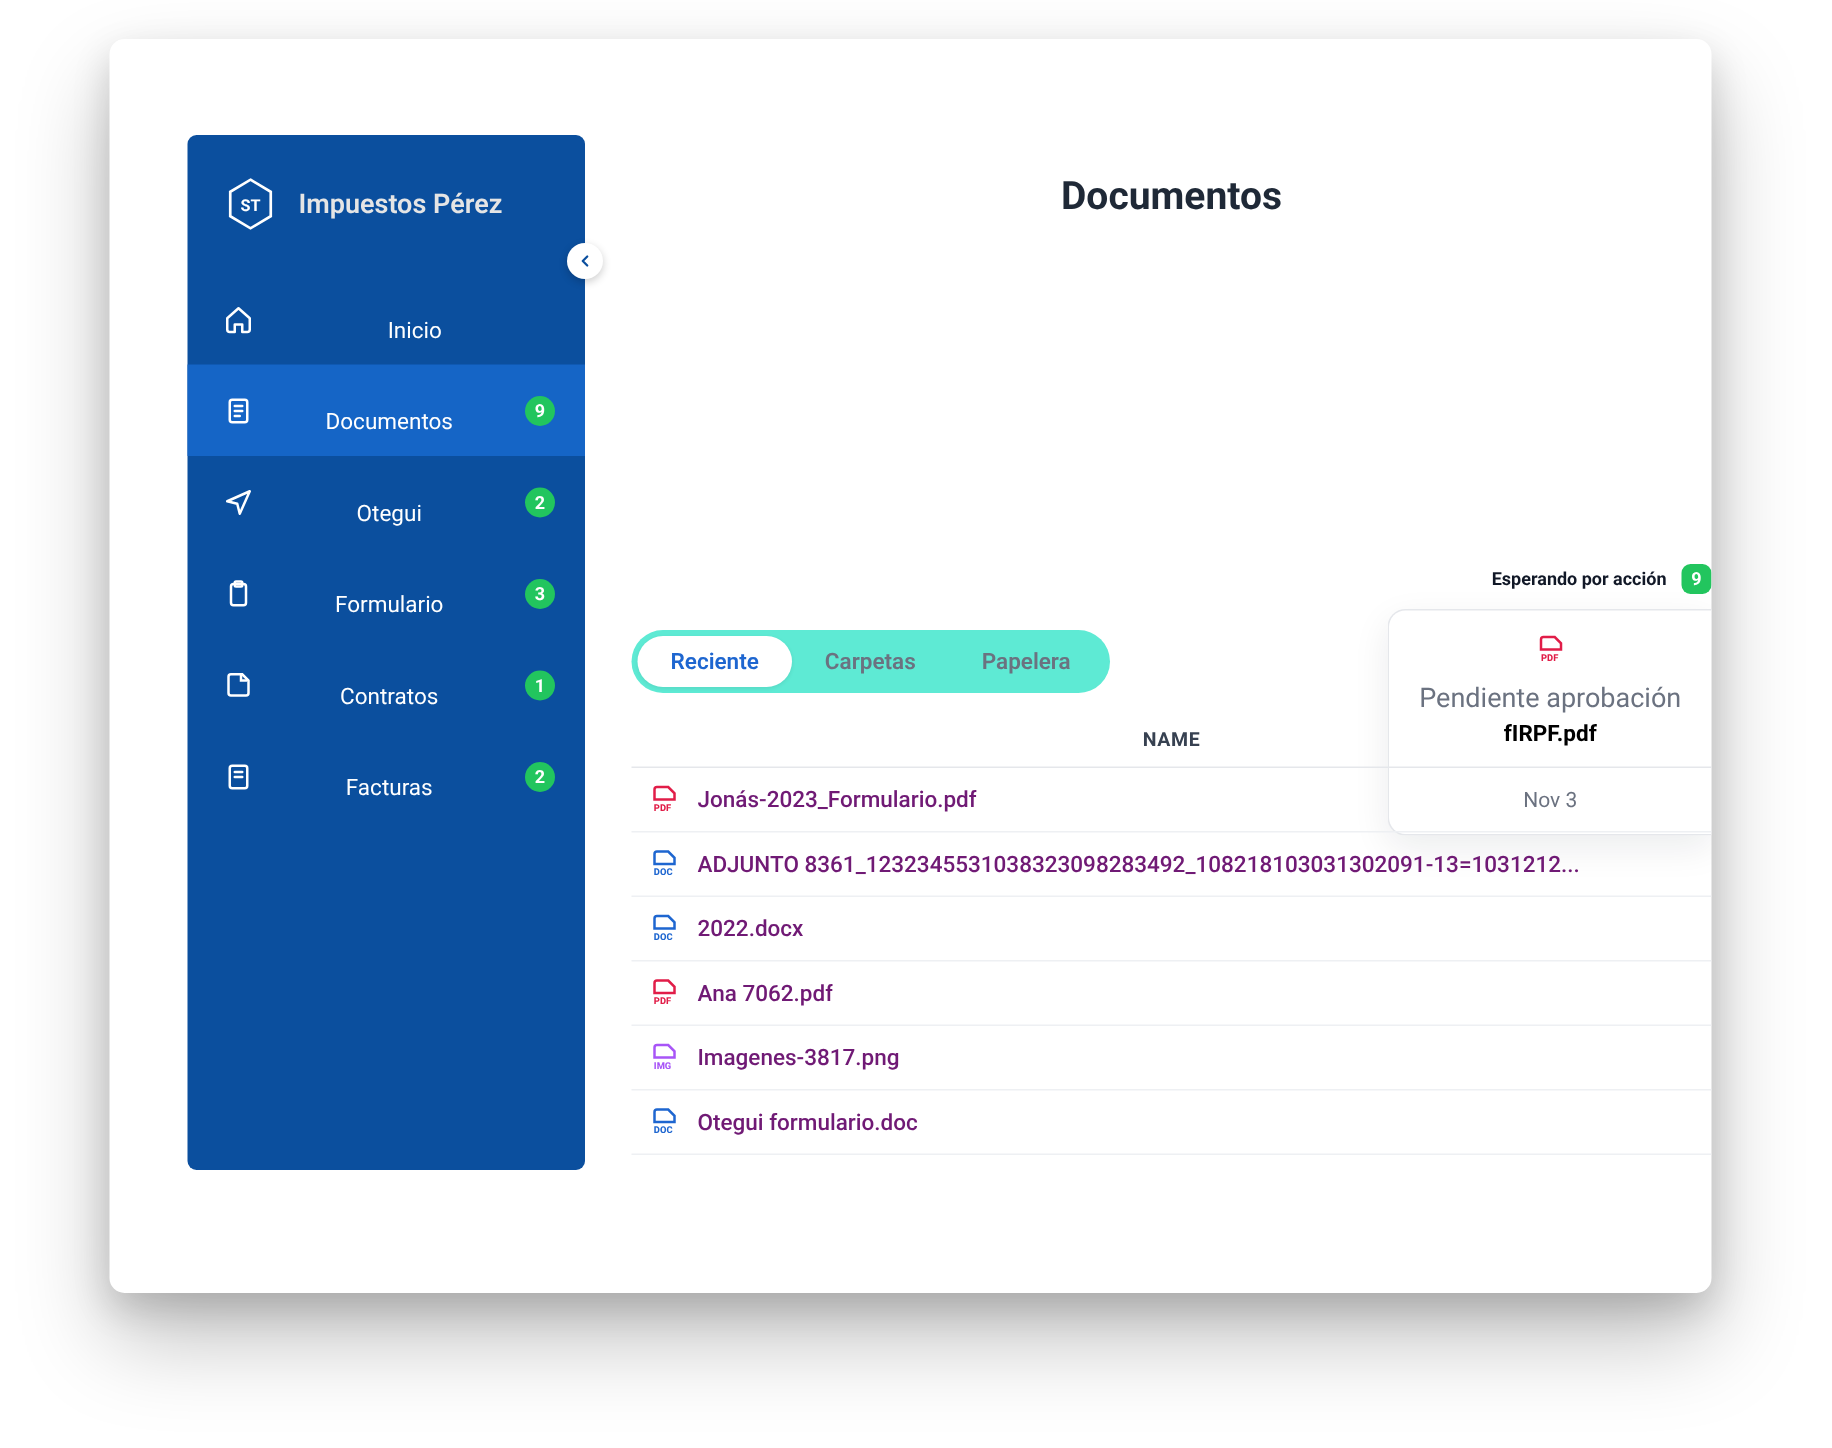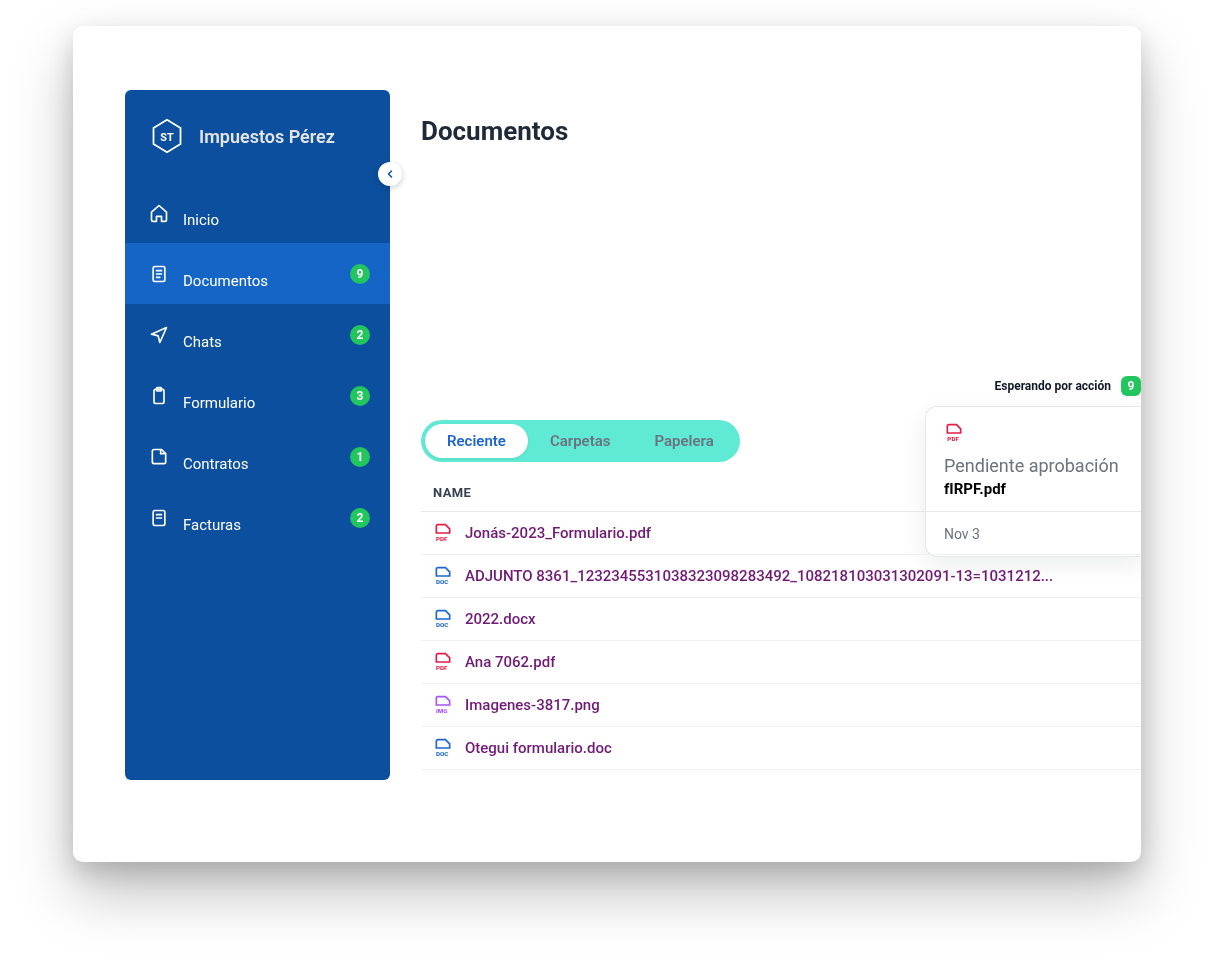--- a/index.html
+++ b/index.html
@@ -1,17 +1,17 @@
 <!DOCTYPE html>
 <html><head>
 <meta charset="utf-8">
 <style>
   * { box-sizing: border-box; margin: 0; padding: 0; }
   html, body { width: 1221px; height: 965px; font-family: -apple-system, BlinkMacSystemFont, "Segoe UI", Roboto, Helvetica, Arial, sans-serif; background: transparent; }
-  .stage { position: relative; width: 1221px; height: 955px; }
+  .stage { position: relative; width: 1221px; height: 955px; text-align: center; }
   .card {
     position: absolute; left: 73px; top: 26px; width: 1068px; height: 836px;
     background: #fff; border-radius: 10px; overflow: hidden;
     box-shadow: 0 30px 60px rgba(0,0,0,0.25), 0 10px 25px rgba(0,0,0,0.15);
   }
   
   .sidebar {
     position: absolute; left: 52px; top: 64px; width: 265px; height: 690px;
     background: #0b4f9e; border-radius: 6px; color: #fff;
   }
@@ -105,21 +105,21 @@
               <rect x="5" y="3" width="14" height="18" rx="2" fill="none" stroke="currentColor" stroke-width="2"></rect>
               <path d="M9 8h6M9 12h6M9 16h4" stroke="currentColor" stroke-width="2" stroke-linecap="round"></path>
             </svg>
             <span class="nav-label">Documentos</span>
             <span class="badge">9</span>
           </div>
           <div class="nav-item">
             <svg viewBox="0 0 24 24" class="nav-icon">
               <path d="M3 11l18-8-8 18-2-8-8-2z" fill="none" stroke="currentColor" stroke-width="2" stroke-linejoin="round"></path>
             </svg>
-            <span class="nav-label">Chats</span>
+            <span class="nav-label">Otegui</span>
             <span class="badge">2</span>
           </div>
           <div class="nav-item">
             <svg viewBox="0 0 24 24" class="nav-icon">
               <rect x="6" y="4" width="12" height="17" rx="2" fill="none" stroke="currentColor" stroke-width="2"></rect>
               <rect x="9" y="2" width="6" height="4" rx="1" fill="none" stroke="currentColor" stroke-width="2"></rect>
             </svg>
             <span class="nav-label">Formulario</span>
             <span class="badge">3</span>
           </div>

